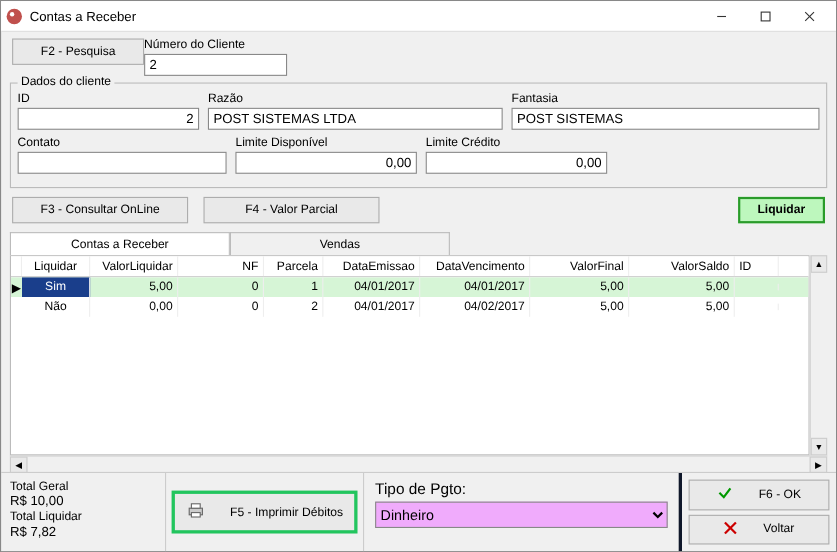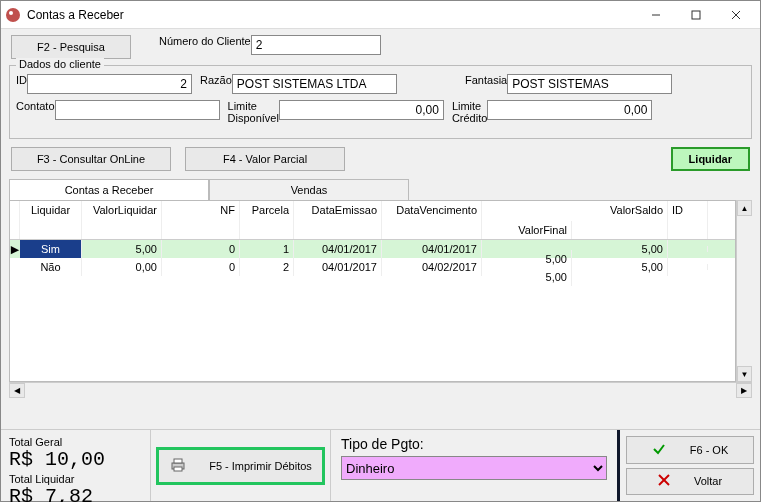--- a/index.html
+++ b/index.html
@@ -3,25 +3,25 @@
 <meta charset="utf-8">
 <style>
 * { box-sizing: border-box; font-family: Tahoma, sans-serif; font-size: 11px; }
 body { margin: 0; background: #fff; }
 .window { width: 761px; height: 502px; border: 1px solid #888; background: #f0f0f0; position: relative; }
 .titlebar { height: 28px; background: #fff; display: flex; align-items: center; padding: 0 4px; border-bottom: 1px solid #ddd; }
 .titlebar .icon { width: 16px; height: 16px; margin-right: 6px; }
 .titlebar .title { flex: 1; font-size: 12px; }
 .titlebar .wbtn { width: 40px; height: 26px; display: flex; align-items: center; justify-content: center; }
 
-.toprow { display: flex; align-items: flex-start; gap: 28px; padding: 6px 10px; }
+.toprow { display: flex; align-items: flex-start; gap: 0; padding: 6px 10px; }
 .btn { background: #e9e9e9; border: 1px solid #adadad; padding: 5px 10px; cursor: pointer; min-height: 24px; display: inline-flex; align-items: center; justify-content: center; }
 .btn-wide { min-width: 120px; }
 
-fieldset.lbl { border: none; padding: 0; margin: 0; display: flex; flex-direction: row; }
+fieldset.lbl { border: none; padding: 0; margin: 0; display: flex; flex-direction: column; }
 fieldset.lbl > .lab { font-size: 11px; margin-bottom: 2px; }
 input.txt, .txt { border: 1px solid #888; background: #fff; padding: 2px 4px; height: 20px; font-size: 12px; }
 .txt.r { text-align: right; }
 
 .groupbox { border: 1px solid #bbb; margin: 0 8px; padding: 8px 6px 6px 6px; position: relative; }
 .groupbox > .gtitle { position: absolute; top: -8px; left: 6px; background: #f0f0f0; padding: 0 3px; font-size: 11px; }
 .grow { display: flex; gap: 8px; margin-bottom: 6px; }
 
 .midrow { display: flex; align-items: center; gap: 14px; padding: 8px 10px; }
 .btn-liq { background: #bdf7bd; border: 2px solid #2a9b2a; font-weight: bold; padding: 4px 16px; cursor: pointer; }
@@ -41,36 +41,36 @@
 .vscroll { width: 16px; background: #f0f0f0; border-left: 1px solid #ccc; display: flex; flex-direction: column; }
 .vscroll .arr { height: 16px; border: 1px solid #ccc; background: #e9e9e9; display: flex; align-items: center; justify-content: center; font-size: 8px; cursor: pointer; }
 .vscroll .track { flex: 1; }
 .hscroll { height: 16px; background: #f0f0f0; border-top: 1px solid #ccc; display: flex; margin: 0 8px; }
 .hscroll .arr { width: 16px; border: 1px solid #ccc; background: #e9e9e9; display: flex; align-items: center; justify-content: center; font-size: 8px; cursor: pointer; }
 .hscroll .track { flex: 1; }
 
 .footer { position: absolute; left: 0; right: 0; bottom: 0; height: 72px; border-top: 1px solid #ccc; display: flex; }
 .fcol1 { width: 150px; padding: 6px 8px; border-right: 1px solid #ccc; }
 .fcol1 .t { font-size: 11px; }
-.fcol1 .v { font-size: 20px; margin-bottom: 2px; font-family: Liberation Mono, monospace; }
+.fcol1 .v { font-size: 12px; margin-bottom: 2px; }
 .fcol2 { width: 180px; display: flex; align-items: center; justify-content: center; border-right: 1px solid #ccc; }
 .fcol2 .pbtn { display: flex; align-items: center; gap: 22px; border: 3px solid #22c55e; background: #e9e9e9; padding: 6px 10px; cursor: pointer; }
 .fcol3 { flex: 1; padding: 6px 10px; border-right: 3px solid #0f172a; }
 .fcol3 .pl { font-size: 14px; margin-bottom: 4px; }
 .fcol3 select { width: 100%; height: 24px; font-size: 13px; border: 1px solid #888; background: #f0abfc; }
 .fcol4 { width: 140px; padding: 6px; display: flex; flex-direction: column; gap: 4px; }
 .fcol4 .fbtn { flex: 1; border: 1px solid #adadad; background: #e9e9e9; display: flex; align-items: center; justify-content: center; gap: 24px; cursor: pointer; }
 
 .c-liq { width: 62px; text-align: center; }
 .c-vl { width: 80px; text-align: right; }
 .c-nf { width: 78px; text-align: right; }
 .c-par { width: 54px; text-align: right; }
 .c-de { width: 88px; text-align: right; }
 .c-dv { width: 100px; text-align: right; }
-.c-vf { width: 90px; text-align: right; margin-top: 20px; }
+.c-vf { width: 90px; text-align: right; }
 .c-vs { width: 96px; text-align: right; }
 .c-id { width: 40px; }
 </style>
 </head>
 <body>
 
 <div class="window">
 
   <div class="titlebar">
     <span class="icon">

